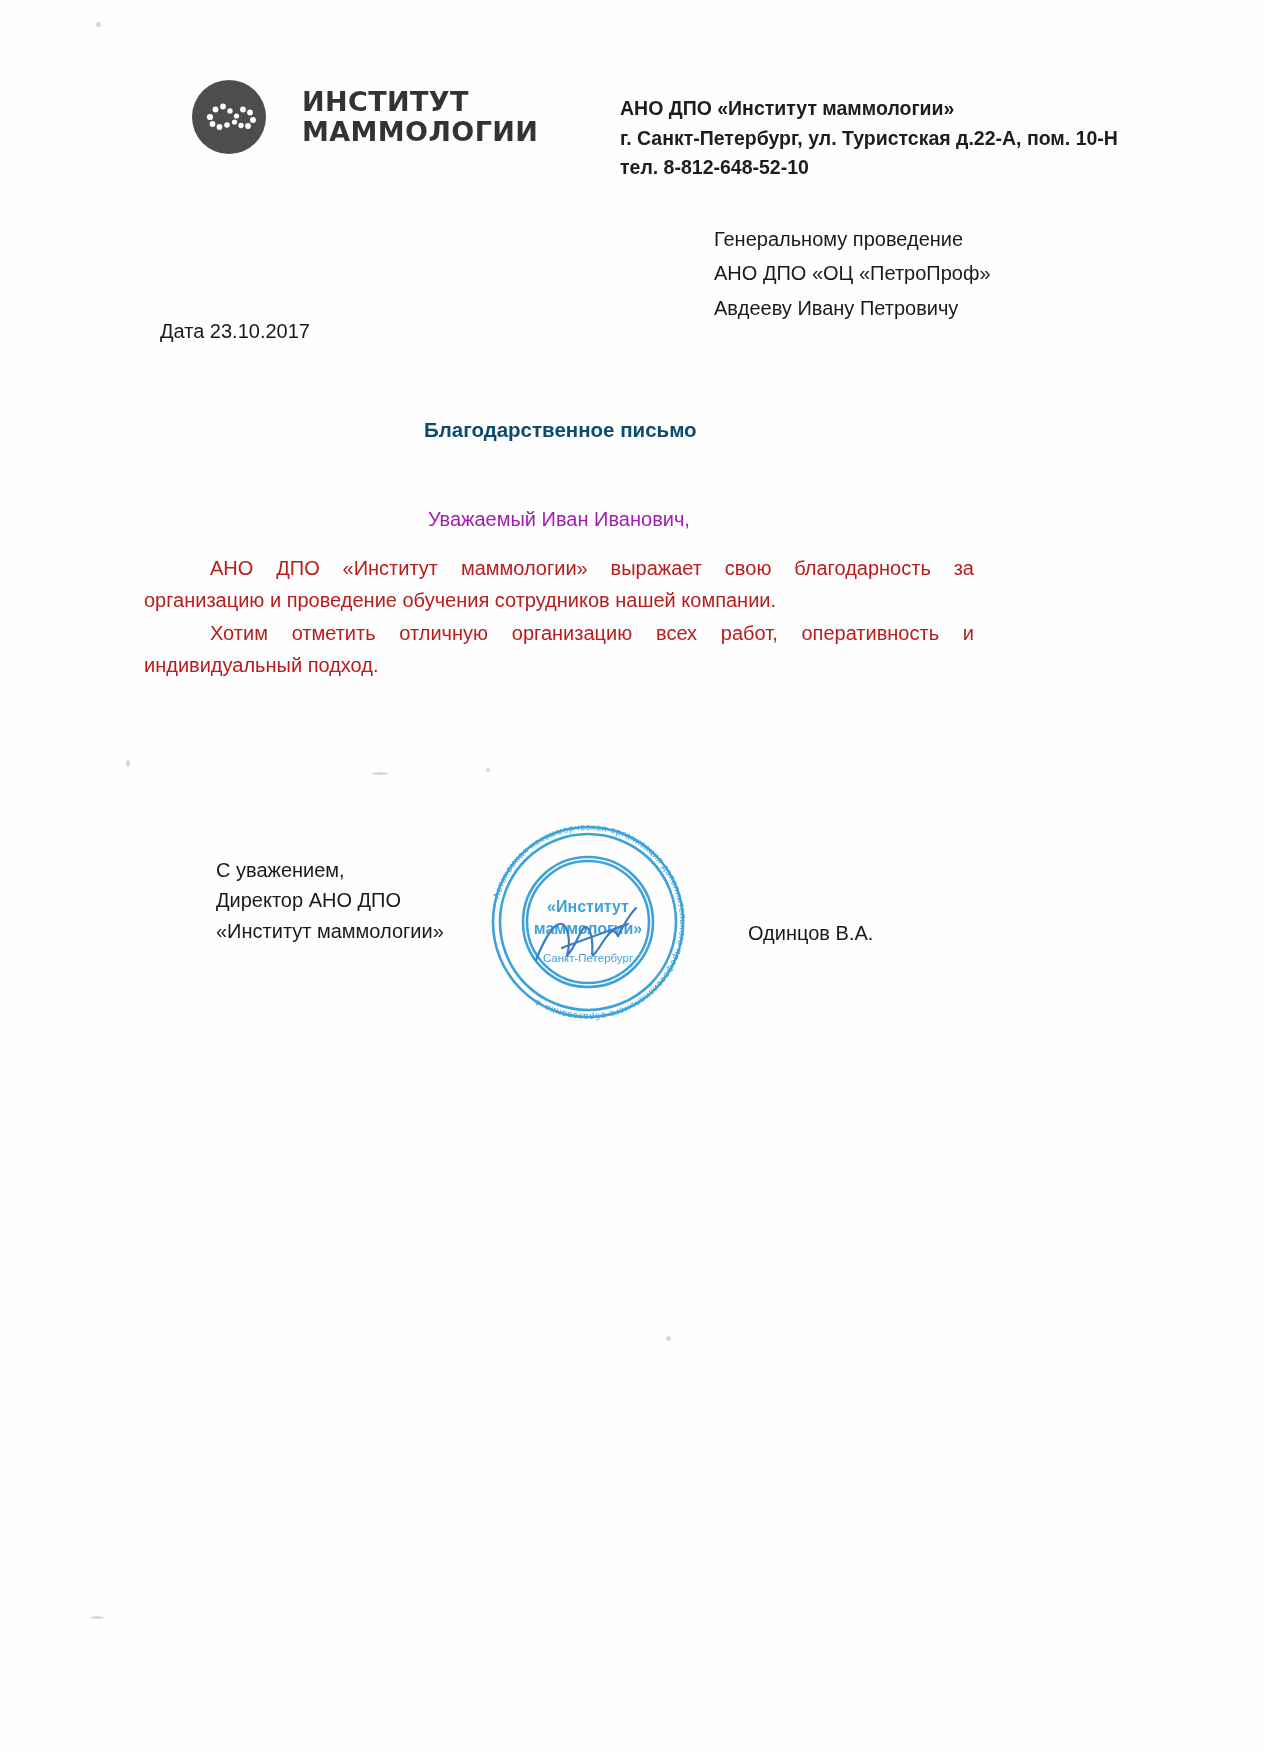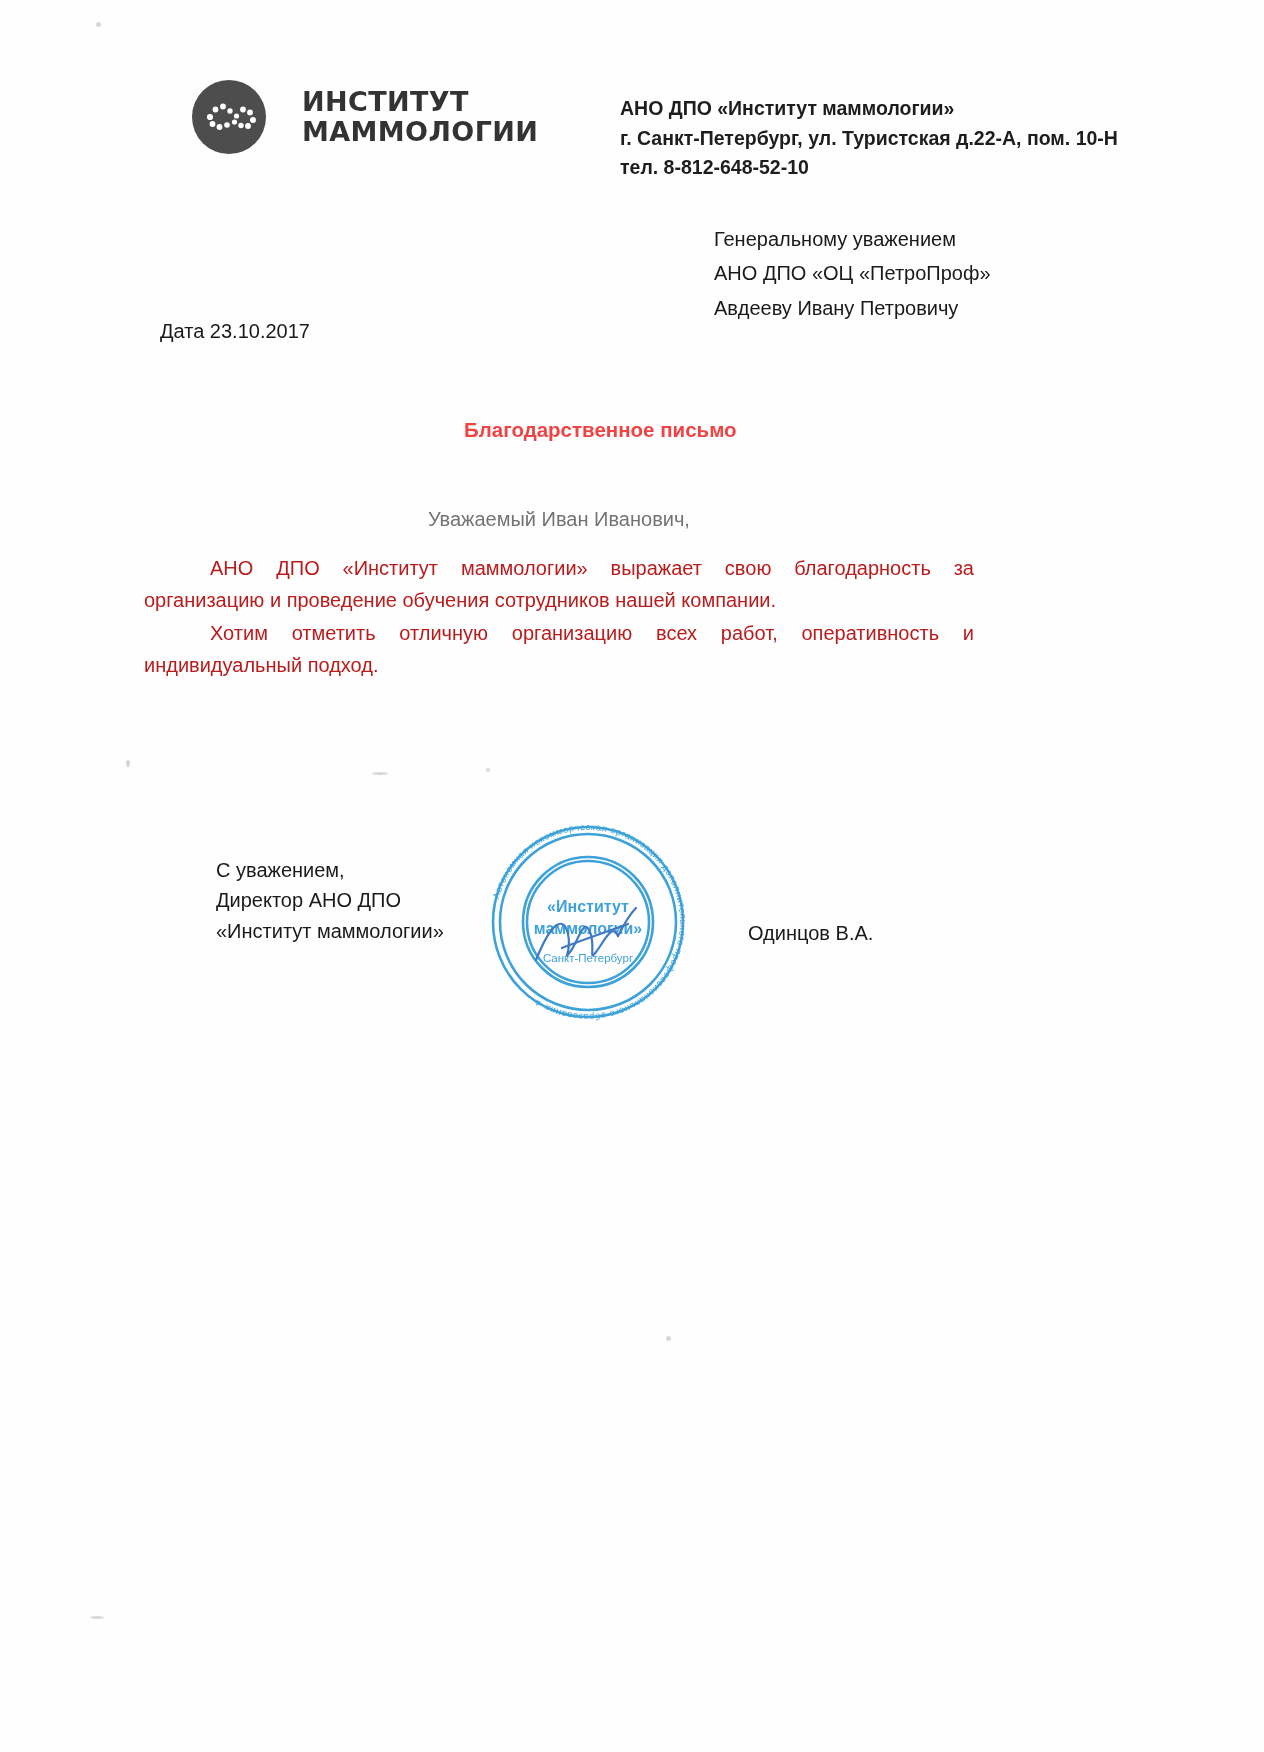--- a/index.html
+++ b/index.html
@@ -84,32 +84,31 @@
     text-align: center;
   }
 
   
   .doc-title {
     position: absolute;
     top: 418px;
     left: 424px;
     font-size: 20.5px;
     font-weight: bold;
-    color: #ef4444;
-    white-space: nowrap;
-    margin-left: 40px;
+    color: #0c4a6e;
+    white-space: nowrap;
   }
 
   
   .salutation {
     position: absolute;
     top: 508px;
     left: 428px;
     font-size: 20px;
-    color: #737373;
+    color: #a21caf;
     white-space: nowrap;
   }
   .body-text {
     position: absolute;
     top: 552px;
     left: 144px;
     width: 830px;
     font-size: 20px;
     line-height: 1.62;
     color: #b91c1c;
@@ -193,21 +192,21 @@
     </div>
 
     <div class="org-contacts">
       <div>АНО ДПО «Институт маммологии»</div>
       <div>г. Санкт-Петербург, ул. Туристская д.22-А, пом. 10-Н</div>
       <div>тел. 8-812-648-52-10</div>
     </div>
   </div>
 
   <div class="addressee">
-    <div>Генеральному уважением</div>
+    <div>Генеральному проведение</div>
     <div>АНО ДПО «ОЦ «ПетроПроф»</div>
     <div>Авдееву Ивану Петровичу</div>
   </div>
 
   <div class="date-line">Дата 23.10.2017</div>
 
   <div class="doc-title">Благодарственное письмо</div>
 
   <div class="salutation">Уважаемый Иван Иванович,</div>
 

